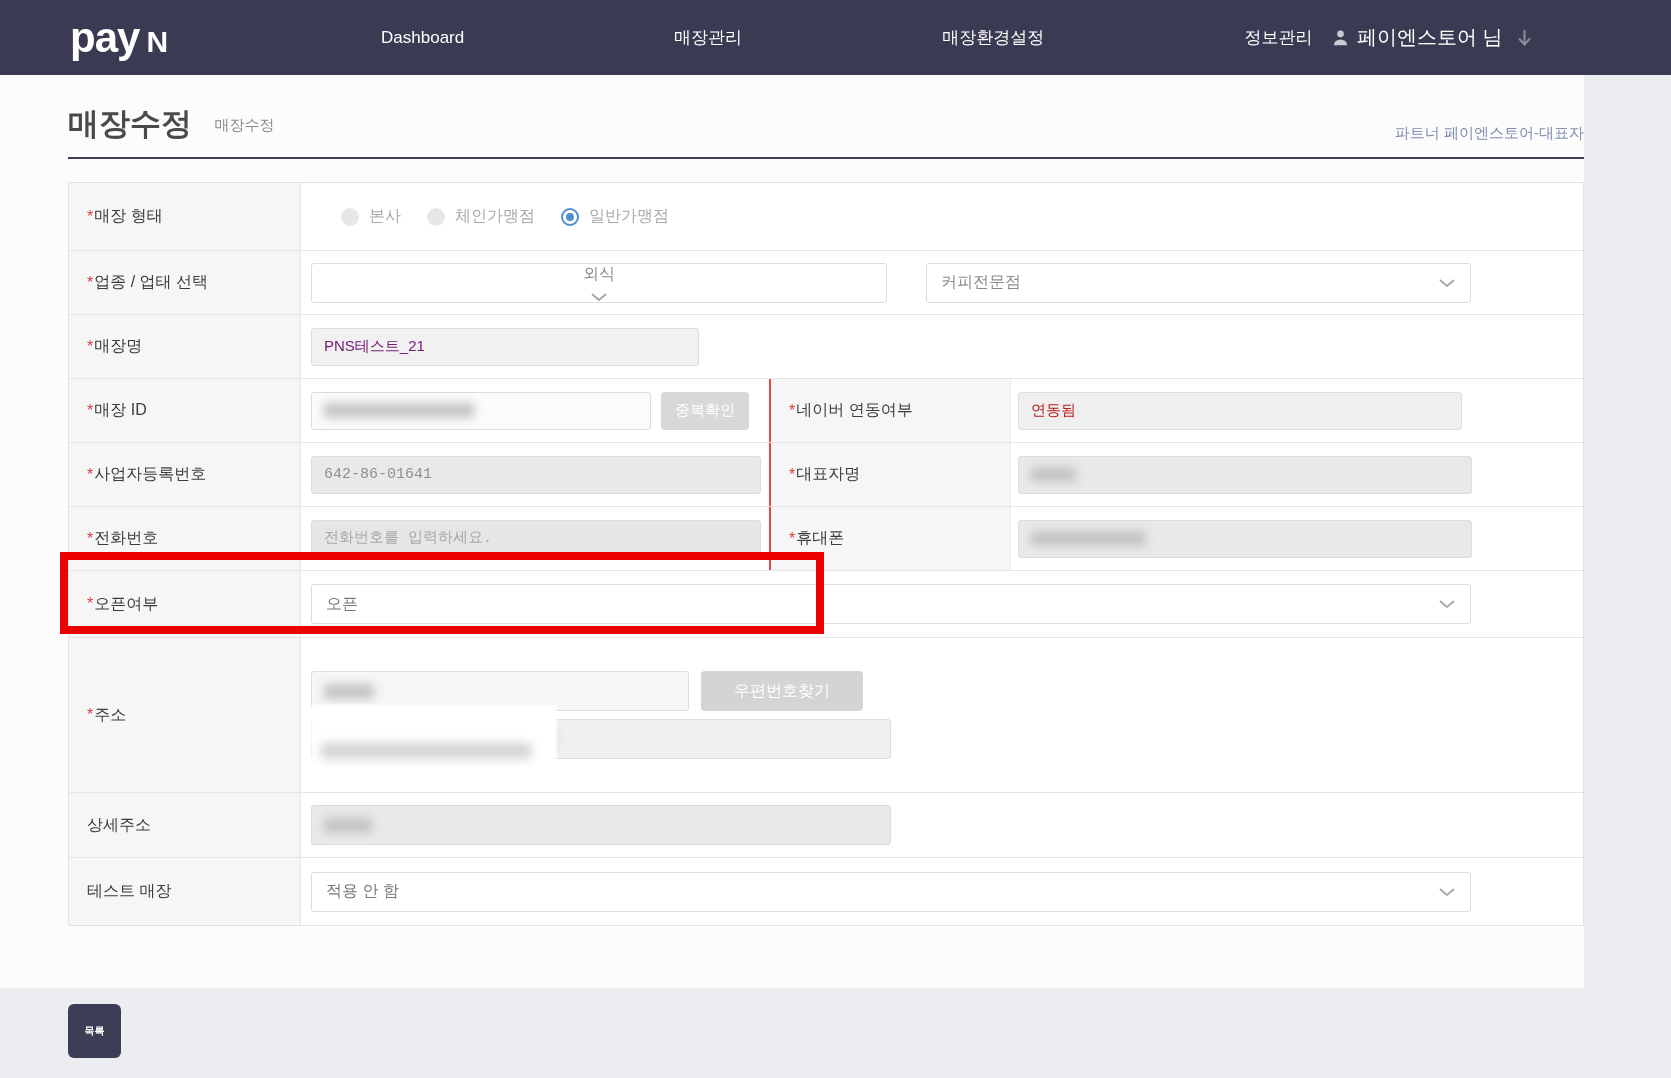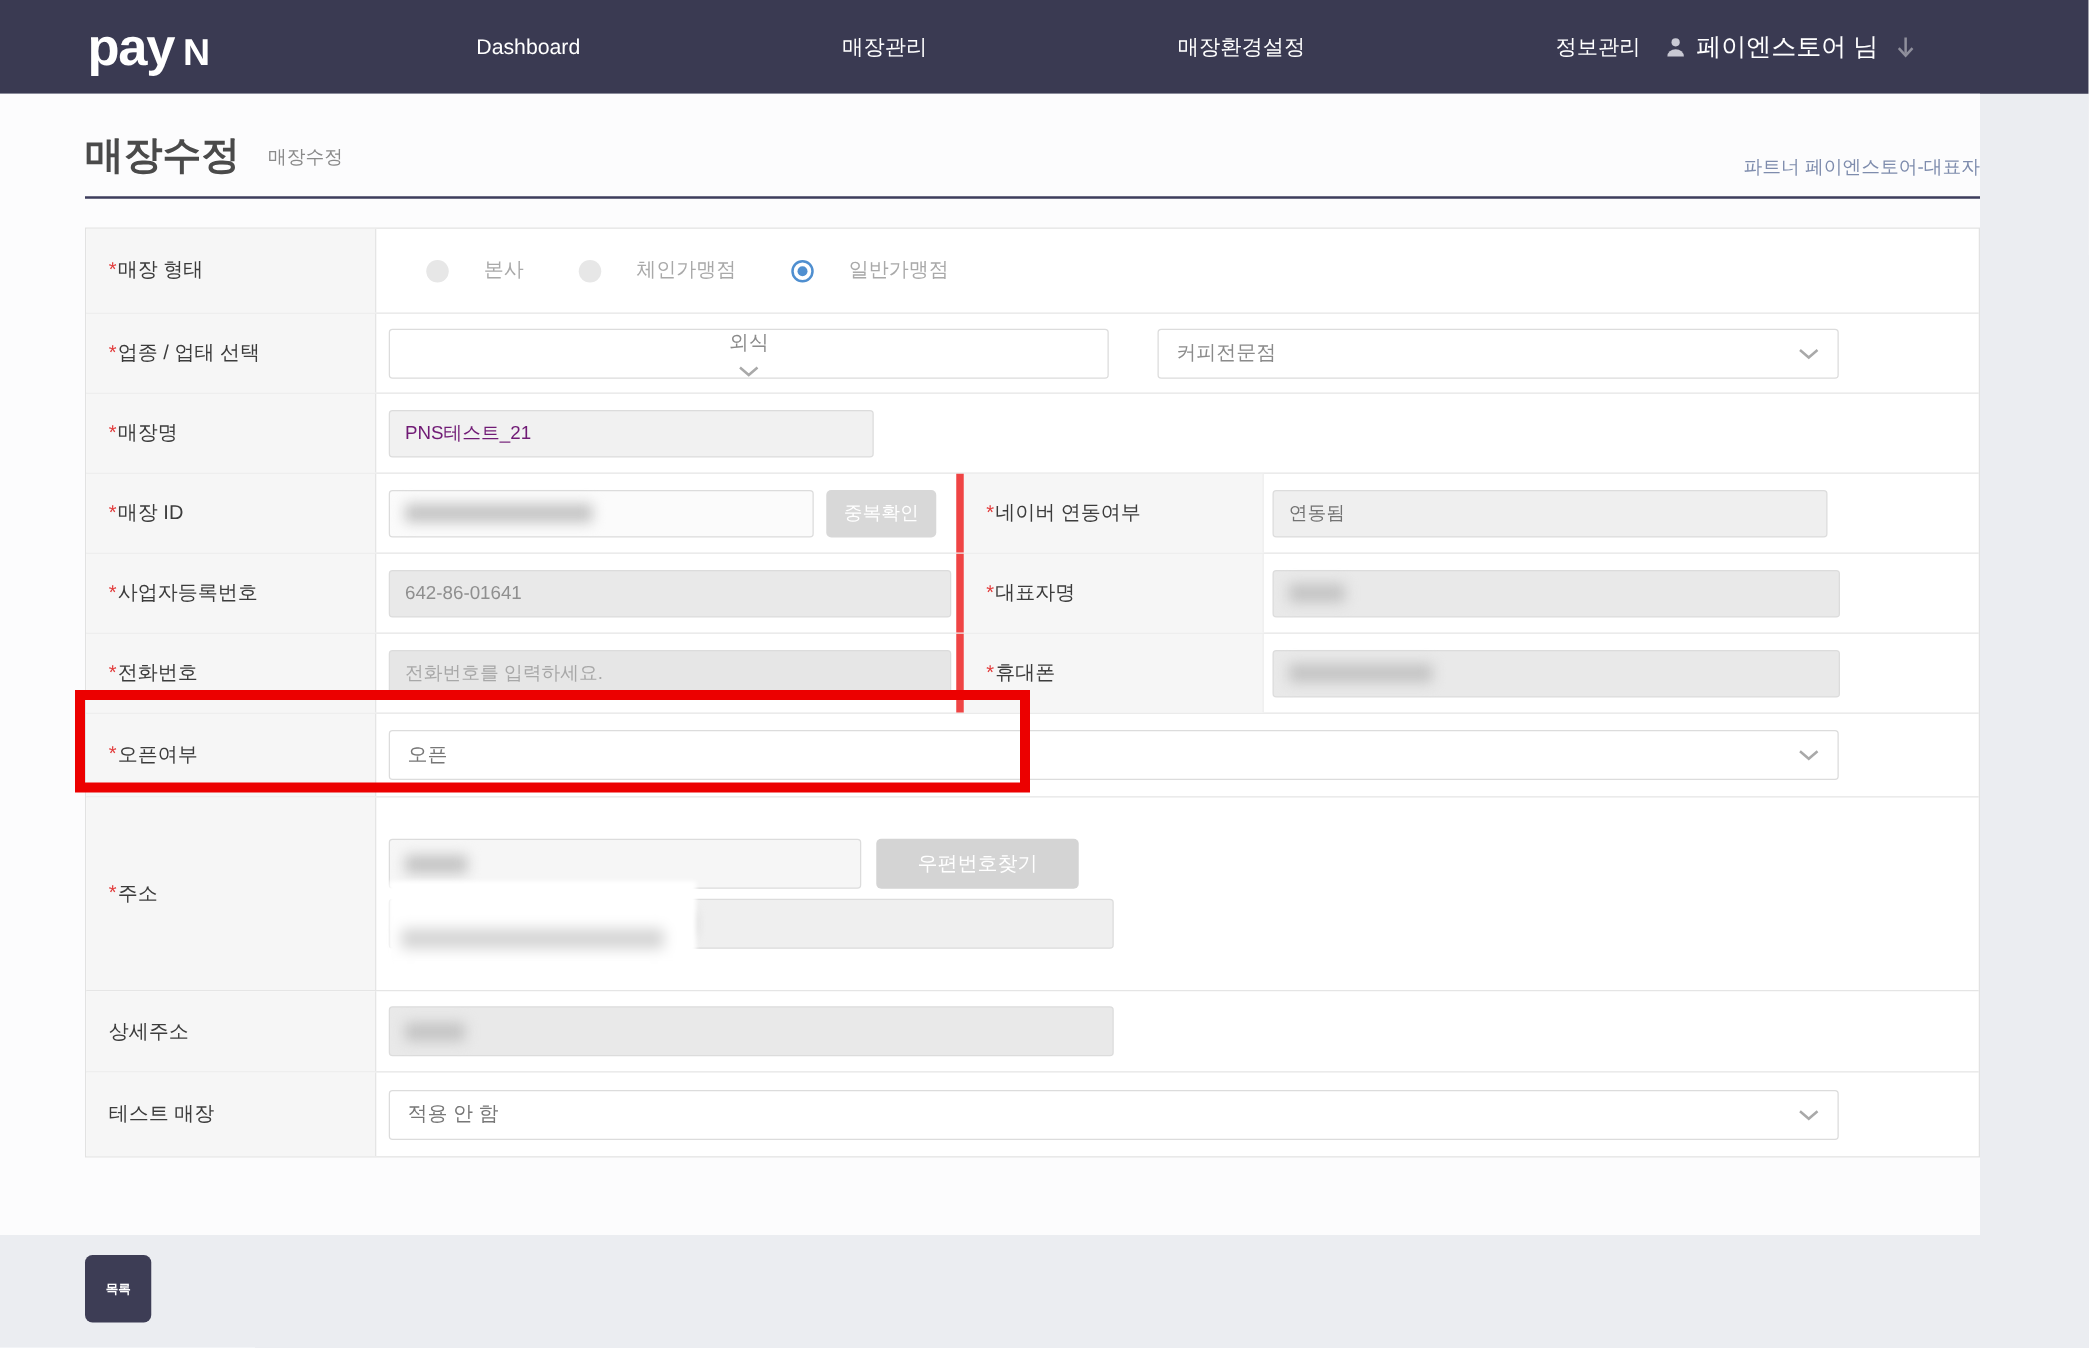--- a/index.html
+++ b/index.html
@@ -25,21 +25,21 @@
   .page-subtitle{display:inline-block;font-size:15px;color:#8a8a8a;margin-left:18px;vertical-align:4px;}
   .partner{position:absolute;right:0;bottom:14px;font-size:15px;color:#7e8cad;}
   .partner-name{color:#7e8cad;}
 
   
   .form-table{position:absolute;left:68px;top:182px;width:1516px;border:1px solid #e2e2e2;box-sizing:border-box;background:#fff;}
   .row{display:flex;box-sizing:border-box;}
   .row + .row{border-top:1px solid #e5e5e5;}
   .cell-label{width:232px;min-width:232px;background:#f6f6f6;border-right:1px solid #e5e5e5;display:flex;align-items:center;padding-left:18px;box-sizing:border-box;font-size:16px;color:#3c3c3c;}
   .cell-value{flex:1;display:flex;align-items:center;position:relative;box-sizing:border-box;}
-  .cell-value-split{width:470px;min-width:470px;flex:none;border-right:6px solid #ef4444;}
+  .cell-value-split{width:470px;min-width:470px;flex:none;border-right:2px solid #ef4444;font-family:Liberation Mono, monospace;}
   .cell-label2{width:240px;min-width:240px;background:#f6f6f6;border-right:1px solid #ededed;display:flex;align-items:center;padding-left:18px;box-sizing:border-box;font-size:16px;color:#3c3c3c;}
   .req{color:#e23b3b;margin-right:1px;}
 
   .r1{height:67px;} .r2{height:64px;} .r3{height:64px;} .r4{height:64px;}
   .r5{height:64px;} .r6{height:64px;} .r7{height:64px;} .r8{height:67px;}
   .r9{height:155px;} .r10{height:65px;} .r11{height:68px;}
 
   
   .txt{height:38px;border:1px solid #dcdcdc;border-radius:3px;box-sizing:border-box;font-size:15px;padding:0 12px;font-family:inherit;color:#555;outline:none;}
   .txt::placeholder{color:#a8a8a8;}
@@ -49,21 +49,21 @@
   .fakeselect{height:40px;border:1px solid #dcdcdc;border-radius:3px;background:#fff;display:flex;align-items:center;justify-content:space-between;padding:0 14px;box-sizing:border-box;font-size:16px;color:#8b8b8b;cursor:pointer;}
   .fakeselect .chev{display:flex;align-items:center;}
 
   .redacted{position:relative;display:flex;align-items:center;}
   .blob{background:#c4c4c4;border-radius:2px;filter:blur(5px);height:15px;}
 
   .btn-gray{height:38px;border:none;border-radius:4px;background:#d8d8d8;color:#fff;font-size:15px;font-family:inherit;cursor:pointer;padding:0 14px;}
   .btn-zip{height:40px;width:162px;border:none;border-radius:4px;background:#d4d4d4;color:#fff;font-size:16px;font-family:inherit;cursor:pointer;}
 
   
-  .radio-group{display:flex;align-items:center;margin-left:40px;gap:28px;justify-content:space-between;}
+  .radio-group{display:flex;align-items:center;margin-left:40px;gap:10px;justify-content:space-between;}
   .radio{width:18px;height:18px;border-radius:50%;background:#e7e7e7;position:relative;display:inline-block;cursor:pointer;flex:none;}
   .radio.checked{background:#fff;border:2px solid #4f8fd0;width:14px;height:14px;}
   .radio.checked::after{content:"";position:absolute;left:3px;top:3px;width:8px;height:8px;border-radius:50%;background:#4f8fd0;}
   .radio-label{font-size:16px;color:#a9a9a9;margin-right:16px;cursor:pointer;}
 
   
   .addr-stack{display:flex;flex-direction:column;justify-content:center;margin-left:10px;position:relative;}
   .addr-line1{display:flex;align-items:center;gap:12px;}
   .addr-overlay{position:absolute;left:0;top:34px;width:246px;height:66px;background:#ffffff;filter:blur(1.5px);z-index:2;}
   .addr-overlay .blob{position:absolute;left:10px;bottom:12px;width:210px;height:16px;background:#d4d4d4;}
@@ -181,21 +181,21 @@
         <div class="txt bg-white redacted" style="width:340px;margin-left:10px;">
           <span class="blob" style="width:150px;"></span>
         </div>
         <button class="btn-gray" style="margin-left:10px;">중복확인</button>
       </div>
       <div class="cell-label2">
         <span class="req">*</span>
         <span>네이버 연동여부</span>
       </div>
       <div class="cell-value">
-        <input class="txt" style="width: 444px; margin-left: 7px; background: rgb(239, 239, 239); color: #737373;" readonly="" value="연동됨">
+        <input class="txt" style="width: 444px; margin-left: 7px; background: rgb(239, 239, 239); color: #b91c1c;" readonly="" value="연동됨">
       </div>
     </div>
 
 
     <div class="row r6">
       <div class="cell-label">
         <span class="req">*</span>
         <span>사업자등록번호</span>
       </div>
       <div class="cell-value cell-value-split">

